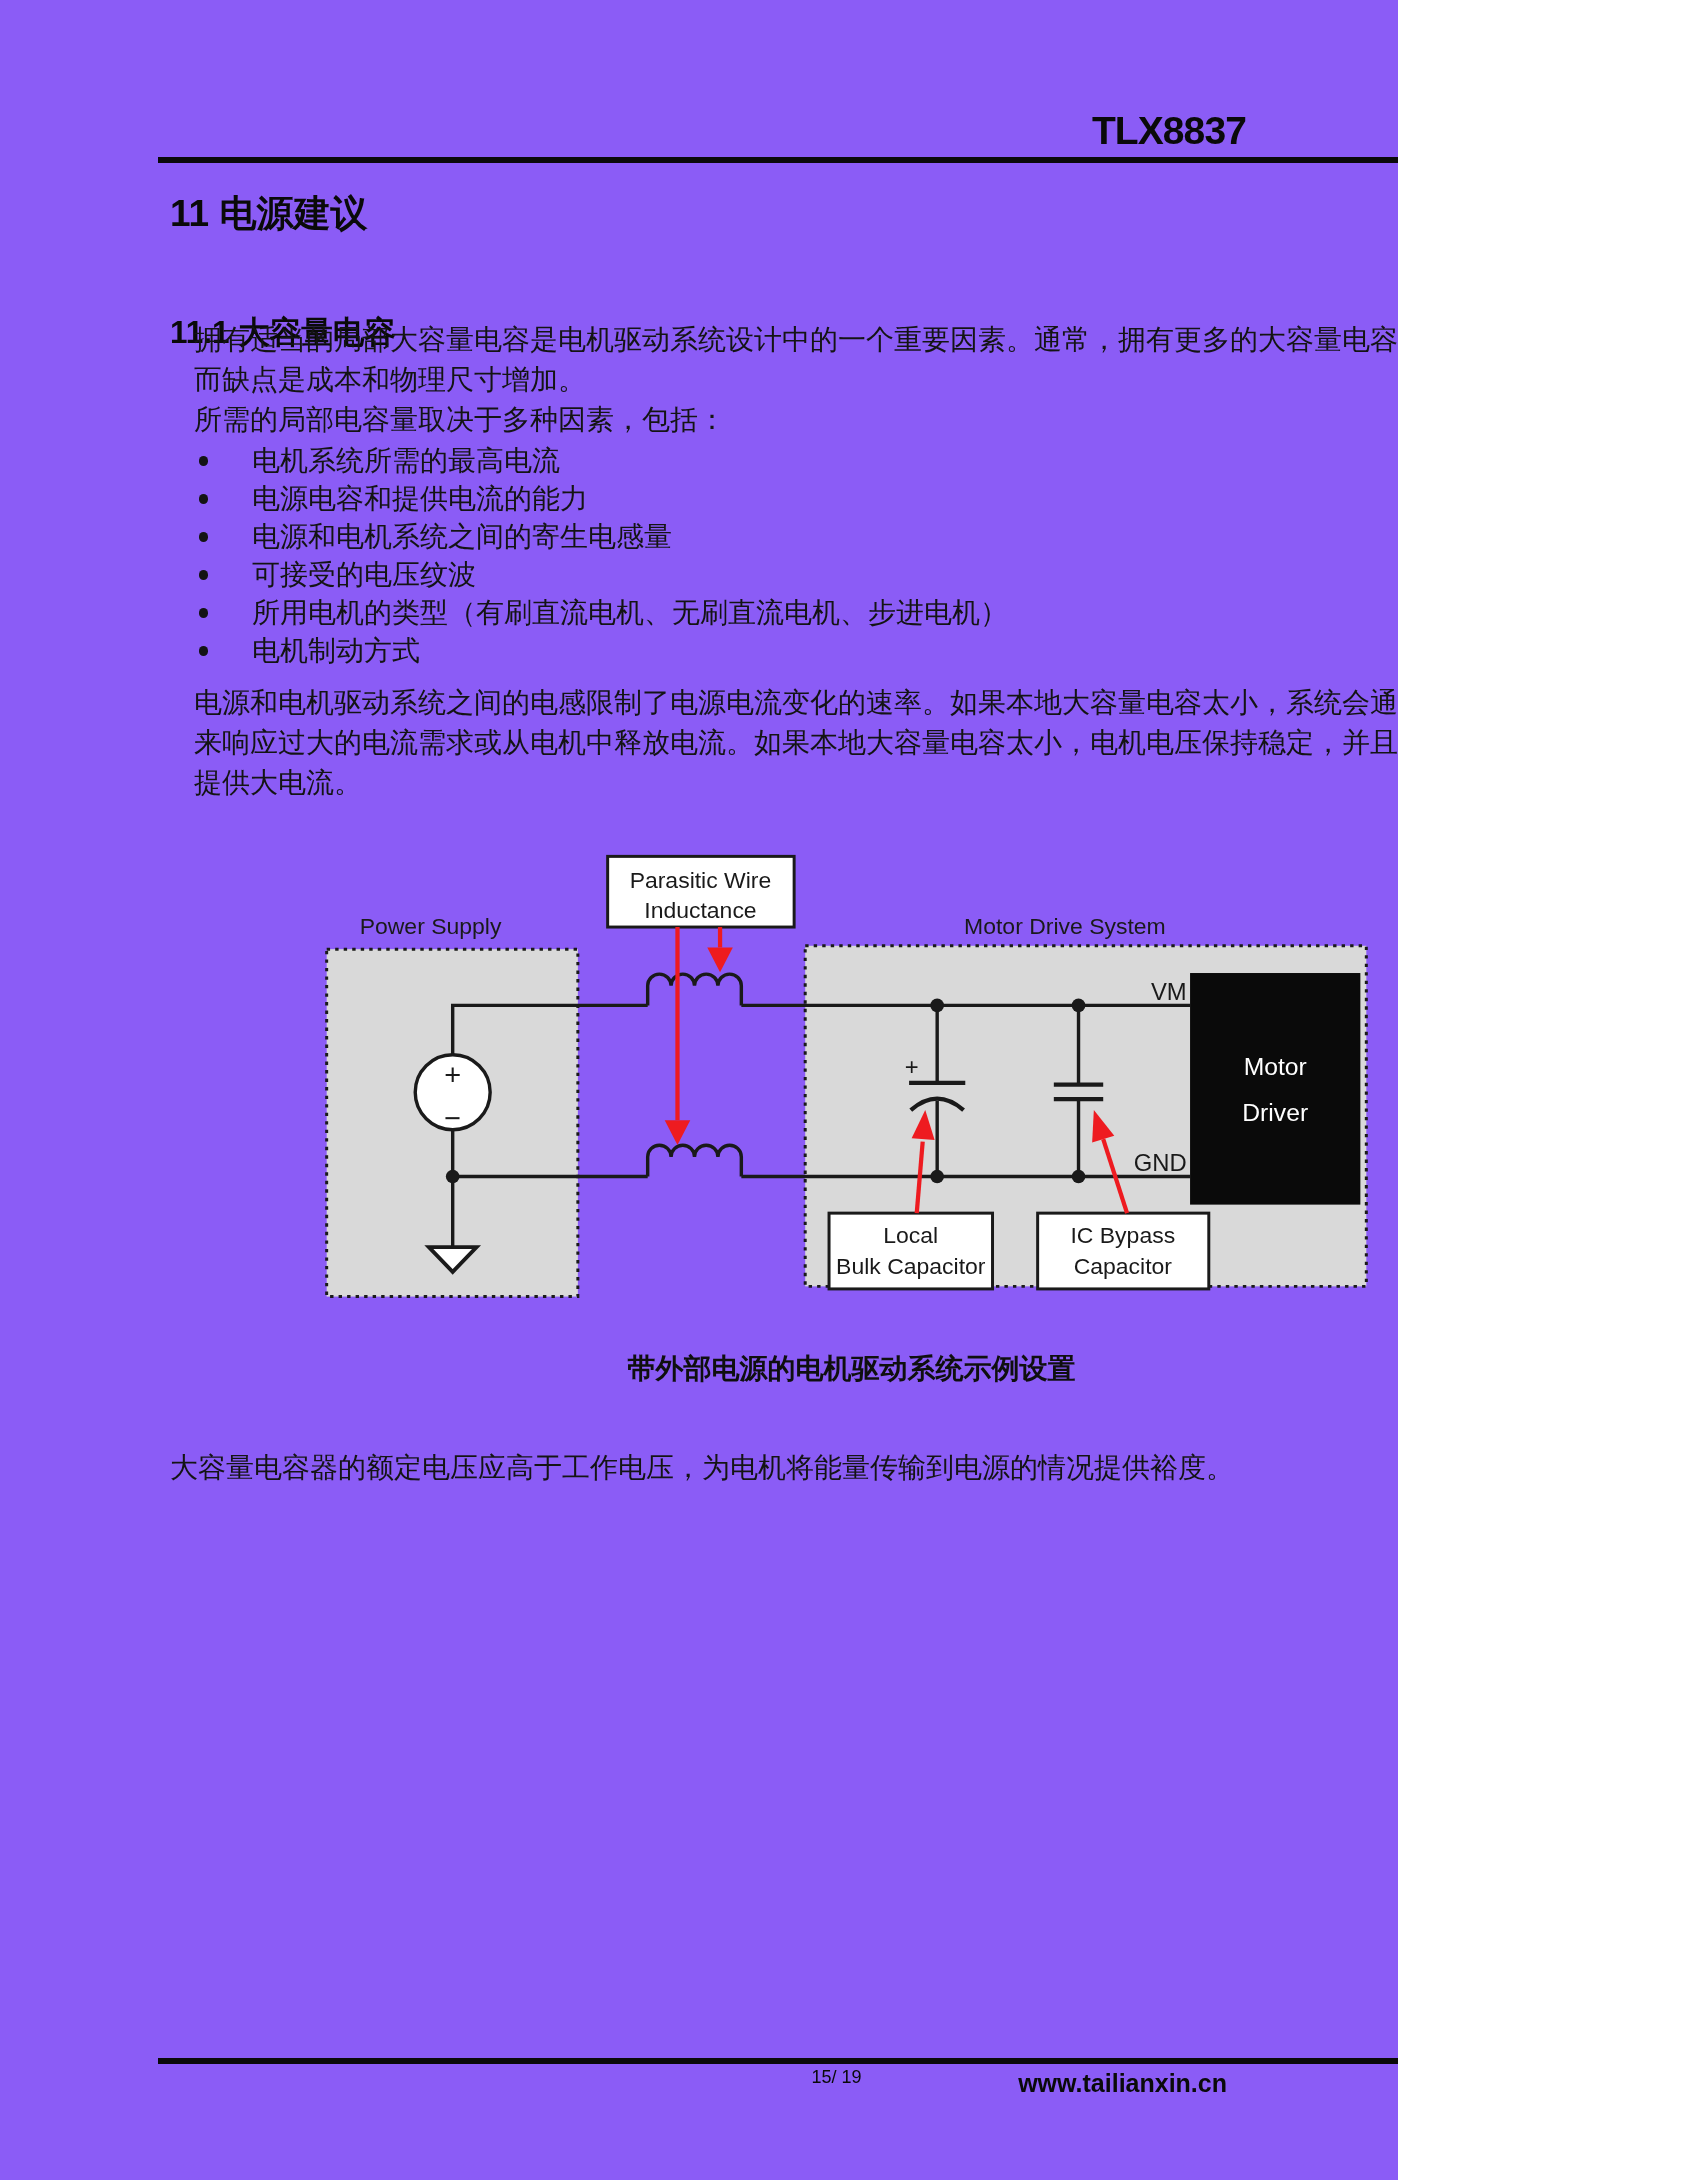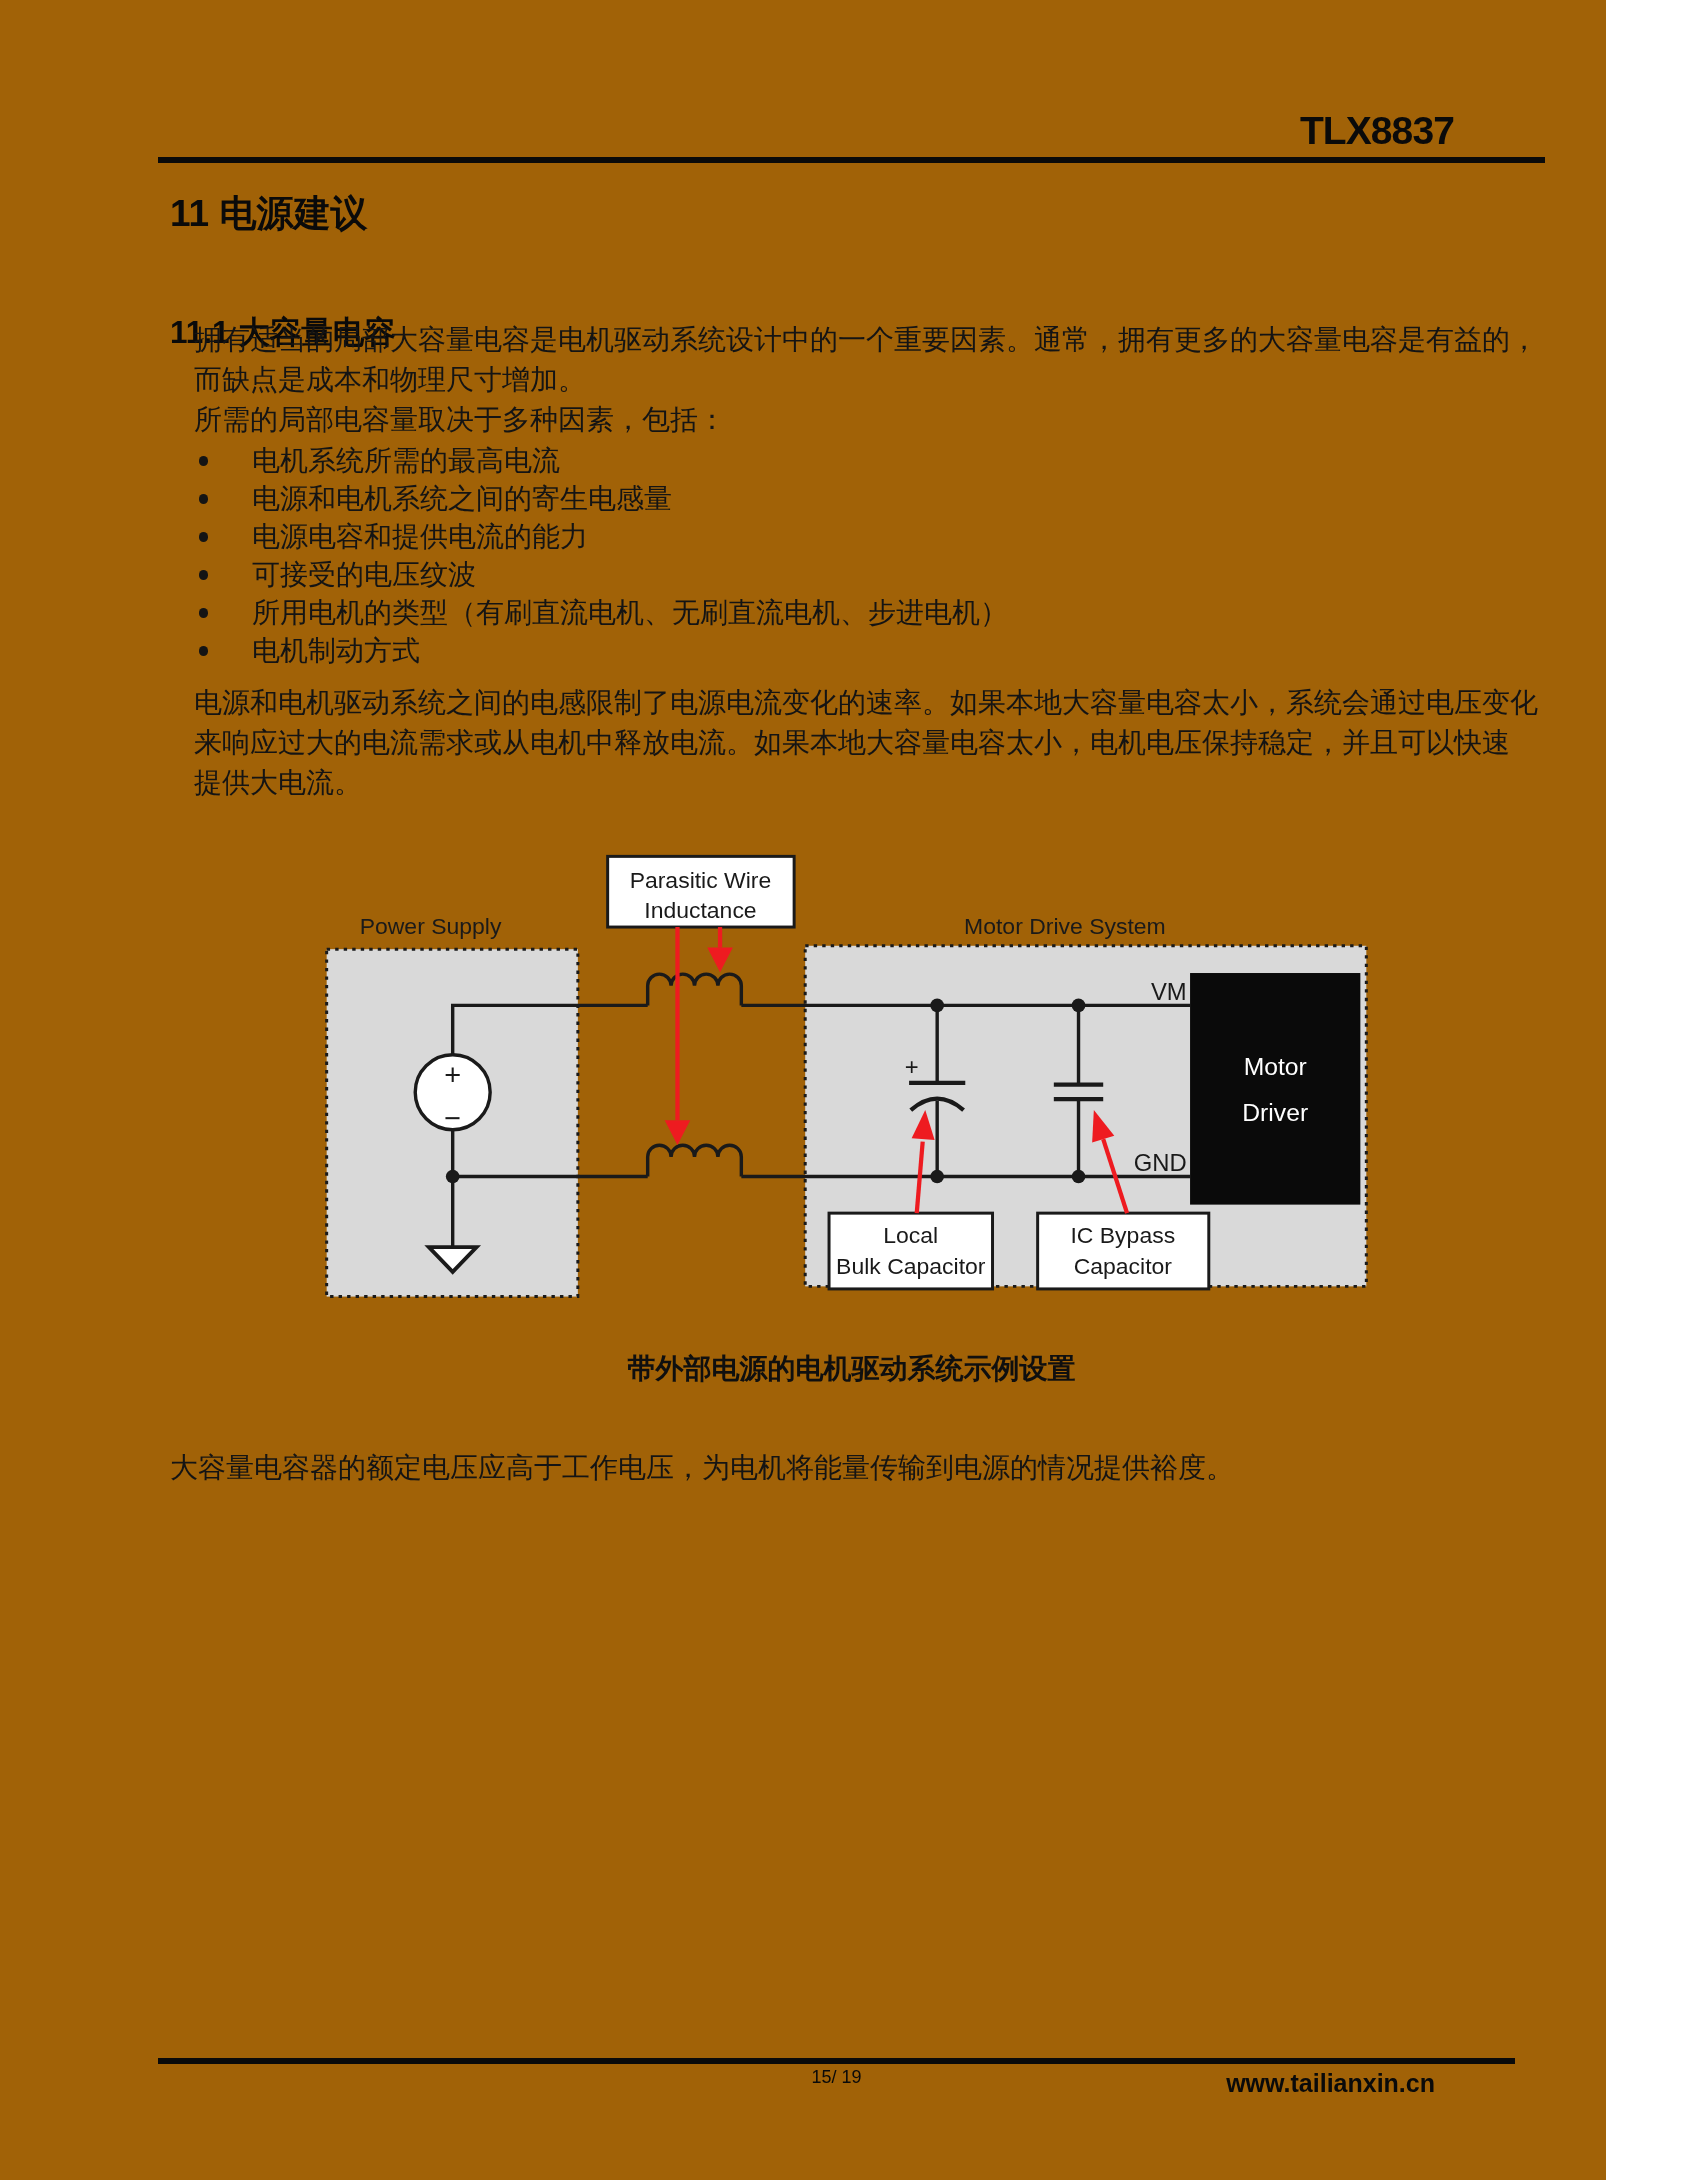--- a/index.html
+++ b/index.html
@@ -1,19 +1,19 @@
 <!DOCTYPE html>
 <html style="font-size:13.6px"><head>
 <meta charset="utf-8">
 <style>
   html,body{margin:0;padding:0;background:#ffffff;}
   #page{
     position:relative;
-    width:1606px;height:2181px;
-    background:#a16207;
+    width:1398px;height:2181px;
+    background:#8b5cf6;
     font-family:"Liberation Sans","DejaVu Sans",sans-serif;
     color:#111;
     overflow:hidden;
   }
   .brand{
     position:absolute;top:109px;right:152px;
     font-size:39px;font-weight:bold;letter-spacing:-0.9px;color:#0a0a0a;
   }
   .header-rule{position:absolute;left:158px;top:157px;width:1387px;height:6px;background:#0a0a0a;}
   .h1{position:absolute;left:170px;top:189px;font-size:37px;font-weight:bold;color:#0a0a0a;}
@@ -57,22 +57,22 @@
 
   <div class="h1">11 电源建议</div>
   <div class="h2">11.1 大容量电容</div>
 
   <div class="body-block">
     <p class="ml">拥有适当的局部大容量电容是电机驱动系统设计中的一个重要因素。通常，拥有更多的大容量电容是有益的，
 而缺点是成本和物理尺寸增加。</p>
     <p>所需的局部电容量取决于多种因素，包括：</p>
     <ul class="bullets">
       <li><span class="dot"></span><span>电机系统所需的最高电流</span></li>
+      <li><span class="dot"></span><span>电源电容和提供电流的能力</span></li>
       <li><span class="dot"></span><span>电源和电机系统之间的寄生电感量</span></li>
-      <li><span class="dot"></span><span>电源电容和提供电流的能力</span></li>
       <li><span class="dot"></span><span>可接受的电压纹波</span></li>
       <li><span class="dot"></span><span>所用电机的类型（有刷直流电机、无刷直流电机、步进电机）</span></li>
       <li><span class="dot"></span><span>电机制动方式</span></li>
     </ul>
     <p class="ml p-after-list">电源和电机驱动系统之间的电感限制了电源电流变化的速率。如果本地大容量电容太小，系统会通过电压变化
 来响应过大的电流需求或从电机中释放电流。如果本地大容量电容太小，电机电压保持稳定，并且可以快速
 提供大电流。</p>
   </div>
 
   <svg class="figure" viewBox="0 0 1360 600" xmlns="http://www.w3.org/2000/svg">

